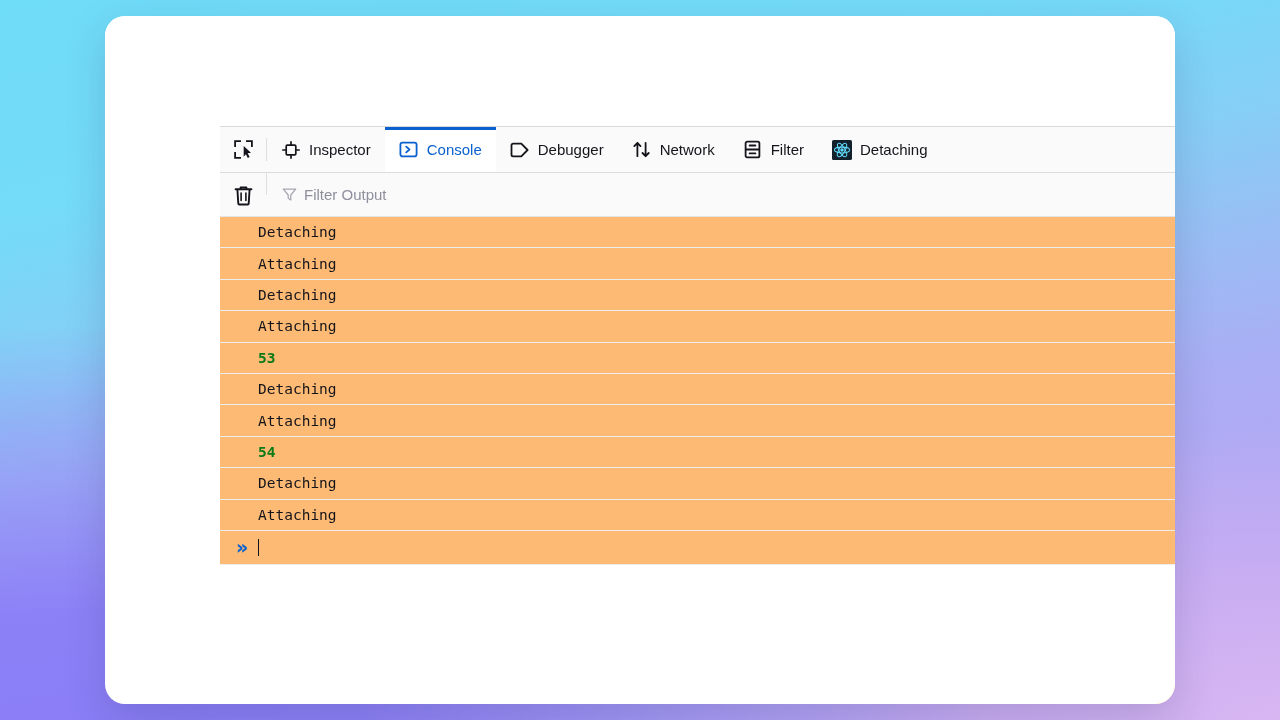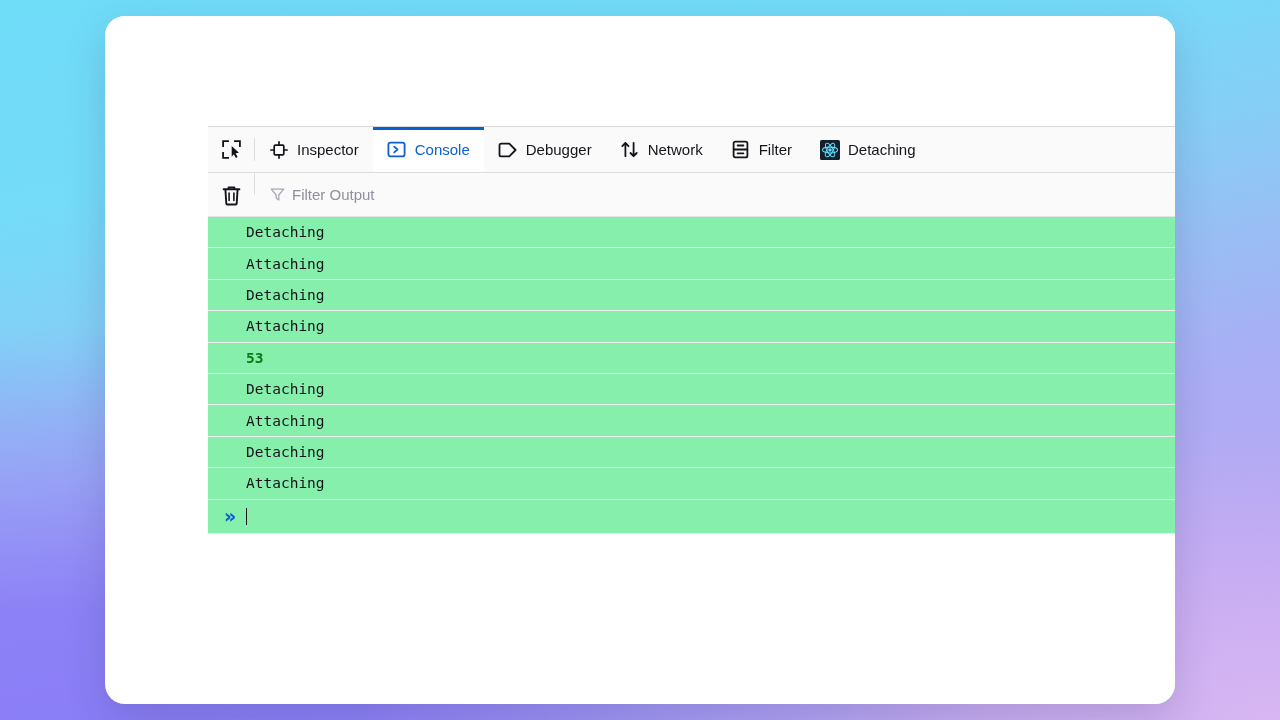--- a/index.html
+++ b/index.html
@@ -36,25 +36,25 @@
   .page-area {
     position: absolute;
     left: 0; top: 0; right: 0;
     height: 108px;
     background: #ffffff;
   }
 
   
   .devtools {
     position: absolute;
-    left: 103px;
+    left: 115px;
     top: 110px;
     width: 967px;
     height: 578px;
-    background: #86efac;
+    background: #fdba74;
     border-top: 1px solid #d9d9dc;
     display: flex;
     flex-direction: column;
   }
 
   
   .toolbar {
     height: 46px;
     flex: 0 0 46px;
     display: flex;
@@ -341,20 +341,21 @@
 
     <div class="console-output">
 
       <div class="log-row">Detaching</div>
       <div class="log-row">Attaching</div>
       <div class="log-row">Detaching</div>
       <div class="log-row">Attaching</div>
       <div class="log-row num">53</div>
       <div class="log-row">Detaching</div>
       <div class="log-row">Attaching</div>
+      <div class="log-row num">54</div>
       <div class="log-row">Detaching</div>
       <div class="log-row">Attaching</div>
 
       <div class="prompt-row">
         <span class="prompt-chevron">»</span>
         <span class="prompt-caret"></span>
         <input class="prompt-input" type="text" value="" placeholder="" style="">
       </div>
     </div>
 

